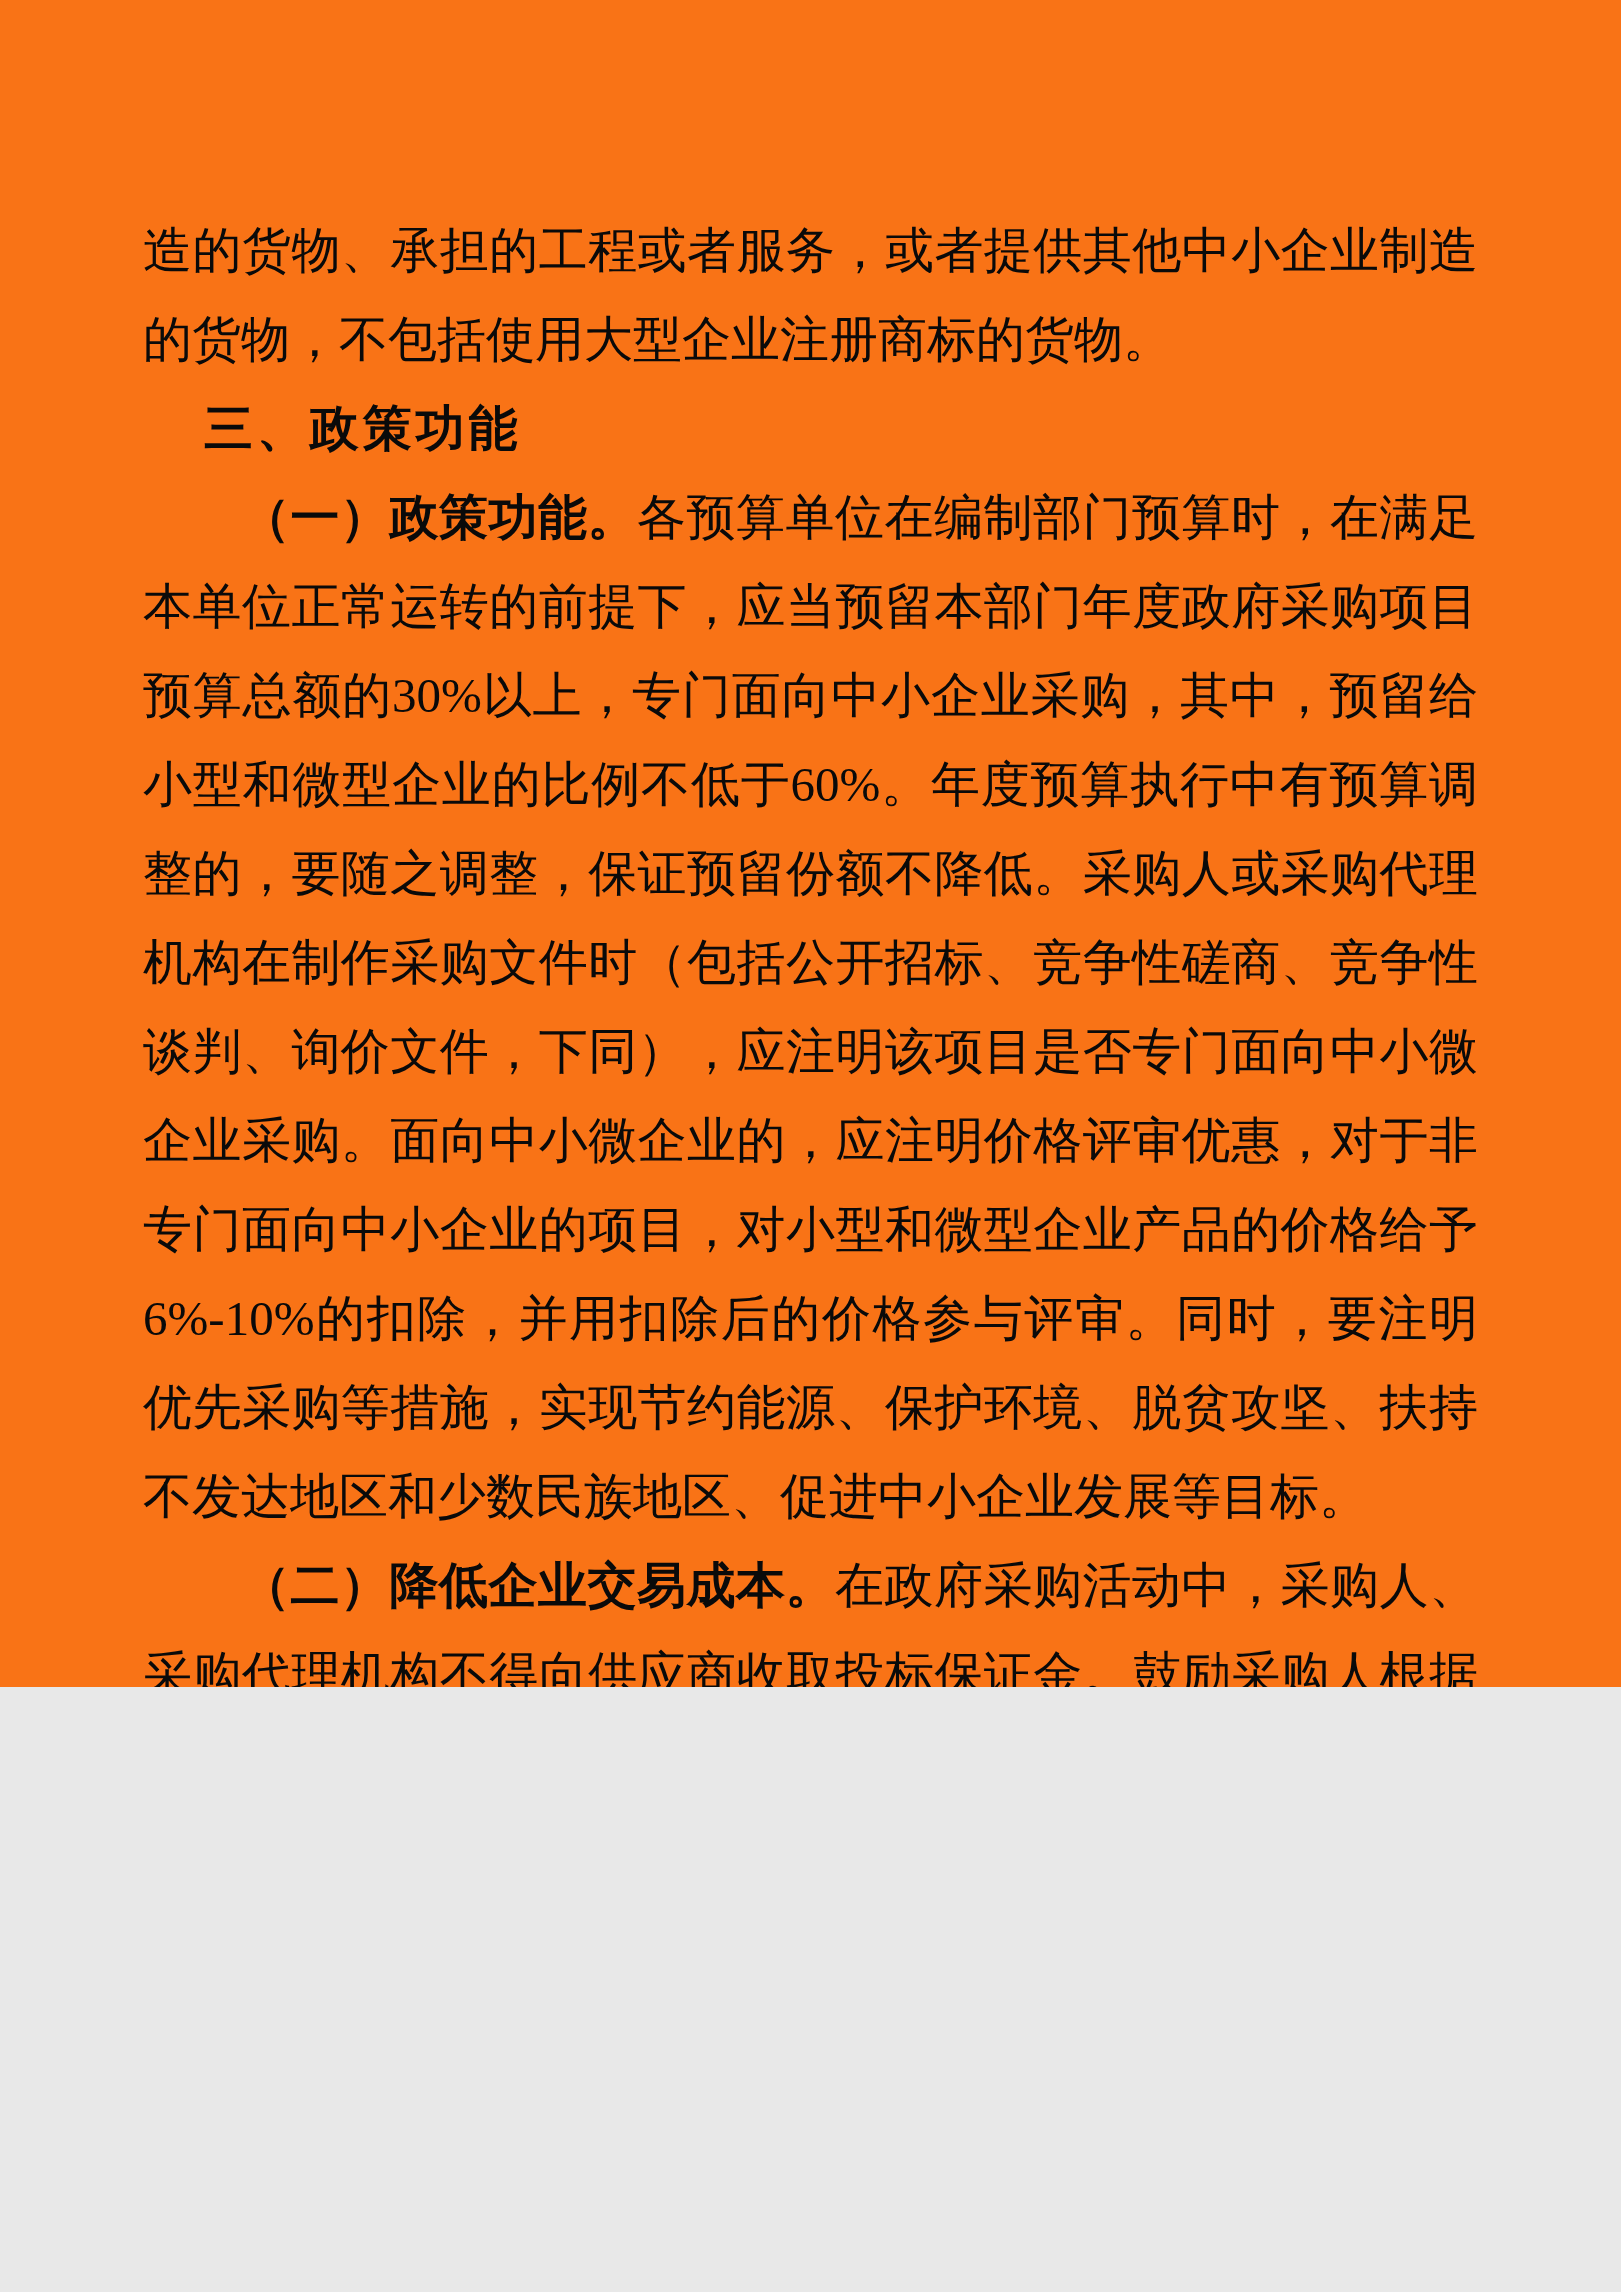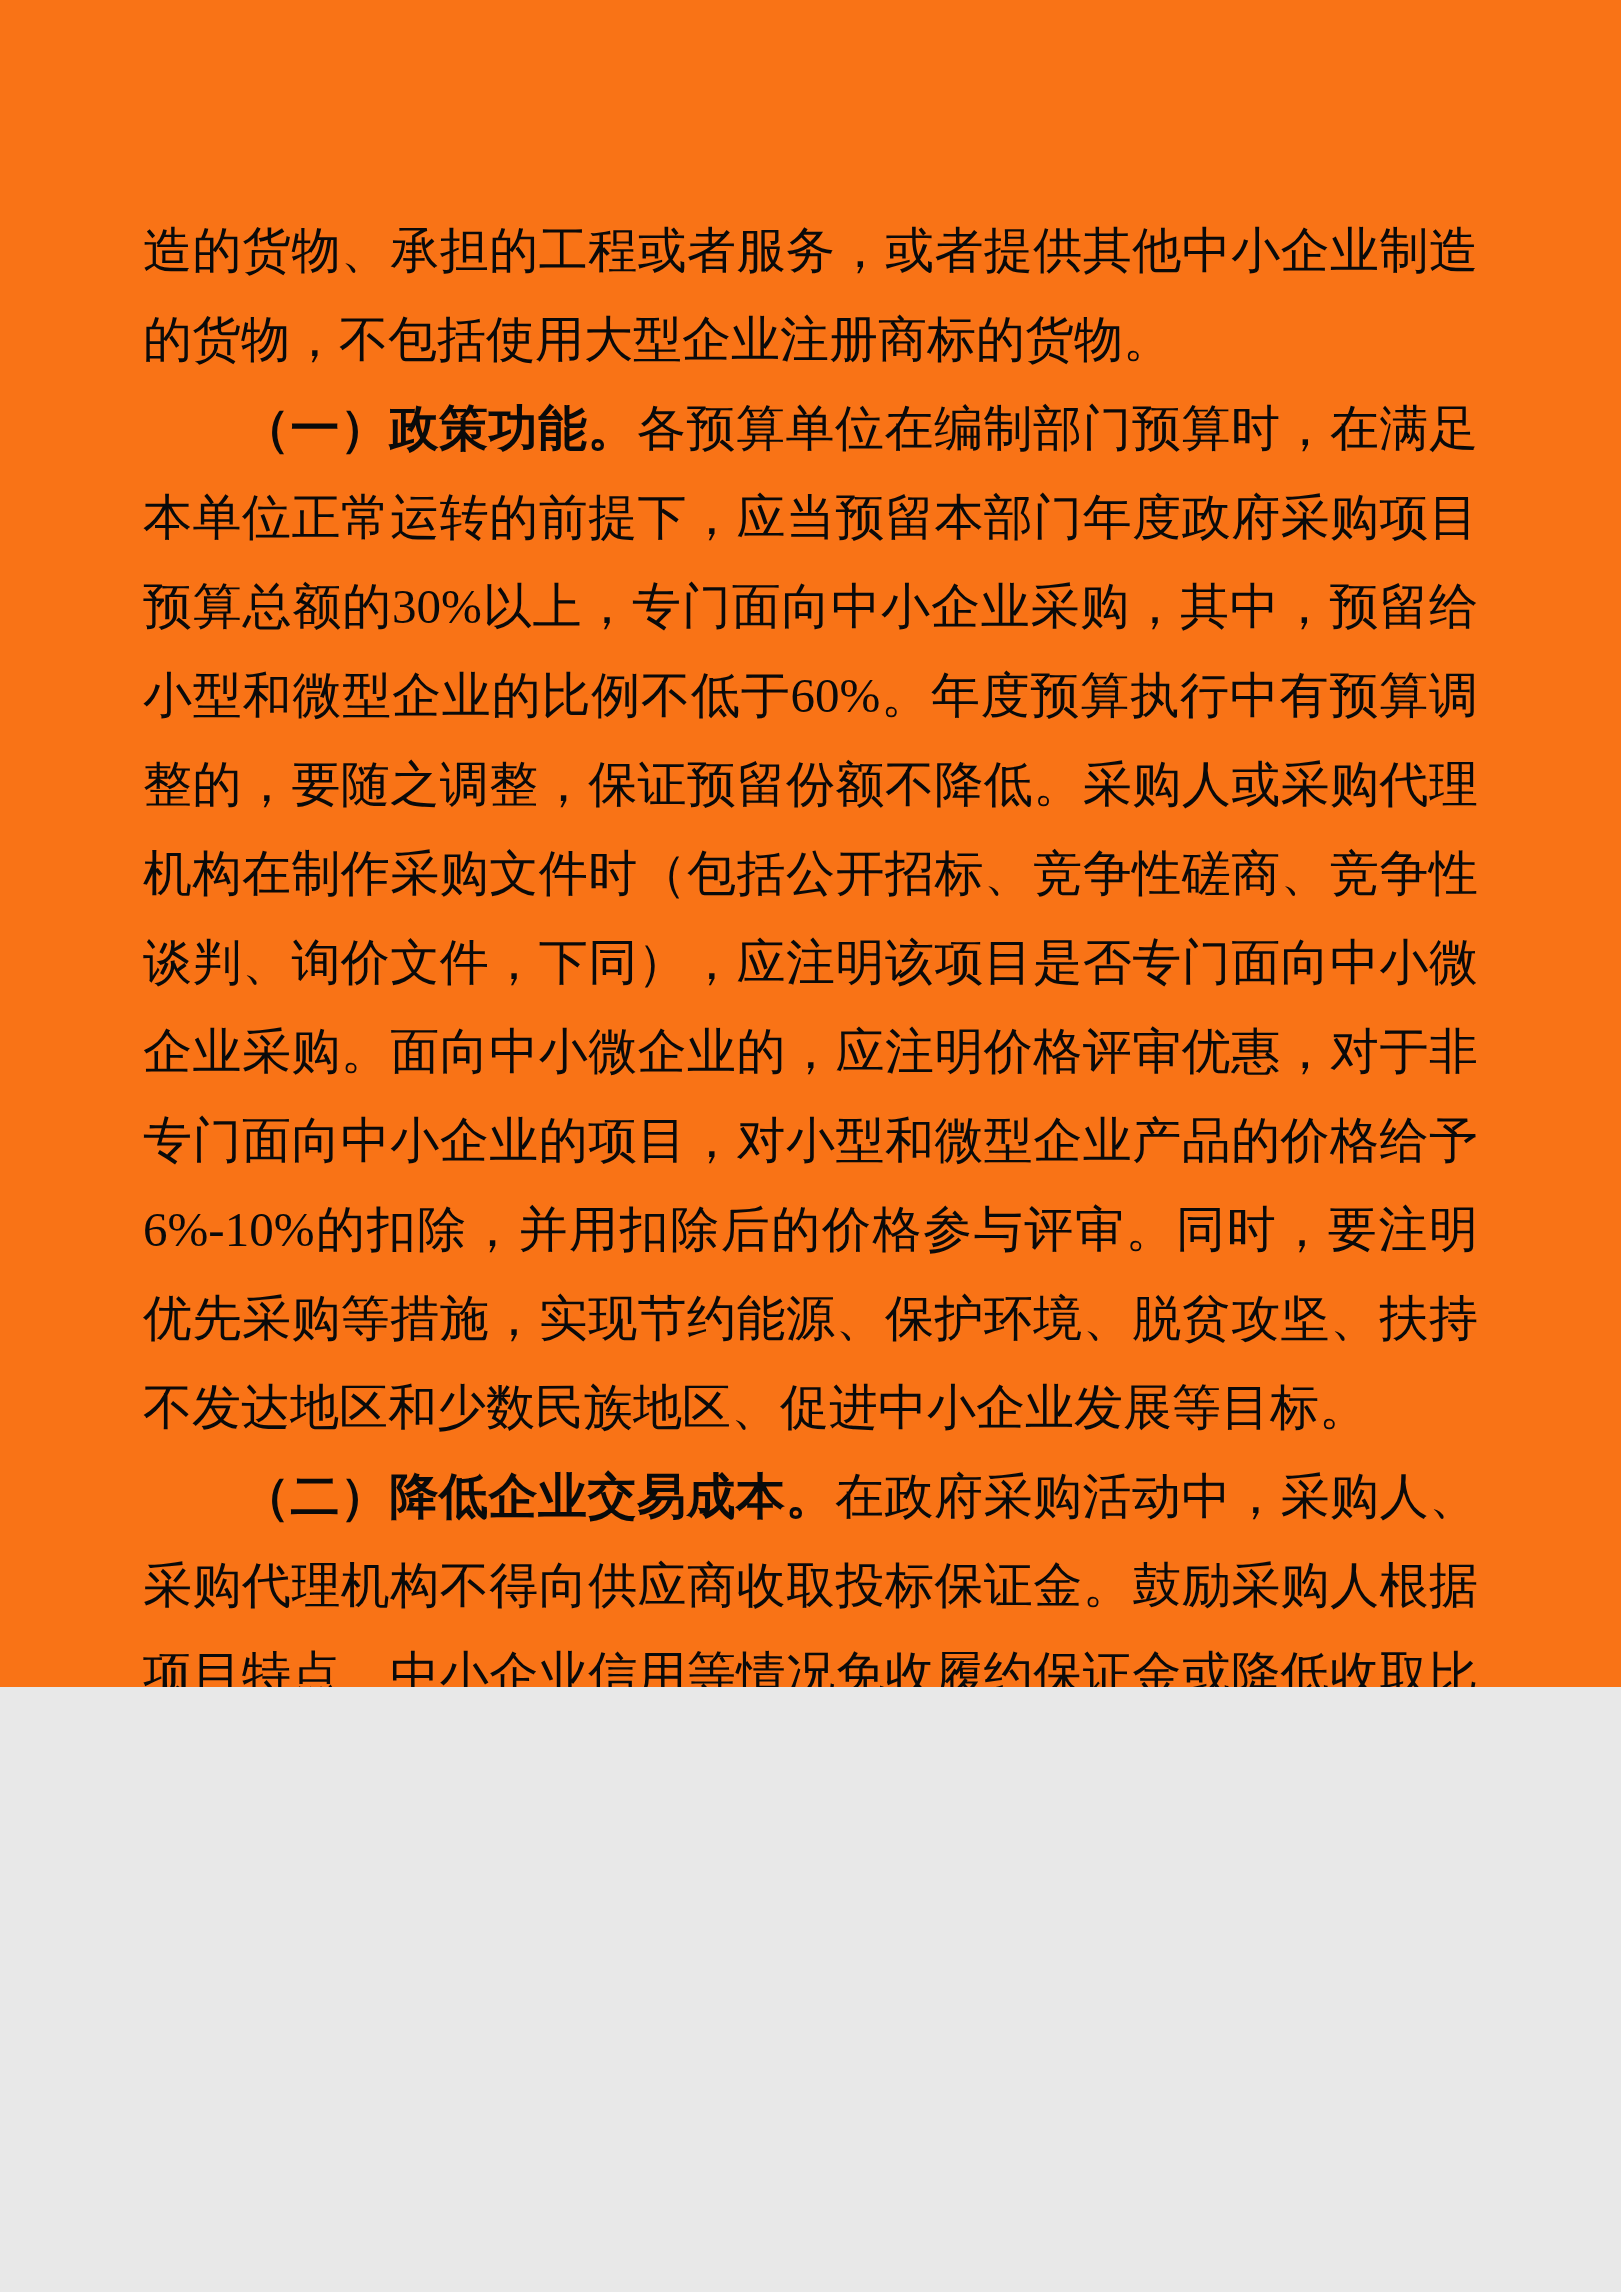--- a/index.html
+++ b/index.html
@@ -58,20 +58,21 @@
   }
 </style>
 </head>
 <body>
 
 <div class="page">
   <div class="content">
 
     <p class="para-continuation">造的货物、承担的工程或者服务，或者提供其他中小企业制造的货物，不包括使用大型企业注册商标的货物。</p>
 
+    <p class="section-heading">三、政策功能</p>
 
     <p class="para-indent">
       <span class="para-lead">（一）政策功能。</span><span>各预算单位在编制部门预算时，在满足本单位正常运转的前提下，应当预留本部门年度政府采购项目预算总额的30%以上，专门面向中小企业采购，其中，预留给小型和微型企业的比例不低于60%。年度预算执行中有预算调整的，要随之调整，保证预留份额不降低。采购人或采购代理机构在制作采购文件时（包括公开招标、竞争性磋商、竞争性谈判、询价文件，下同），应注明该项目是否专门面向中小微企业采购。面向中小微企业的，应注明价格评审优惠，对于非专门面向中小企业的项目，对小型和微型企业产品的价格给予6%-10%的扣除，并用扣除后的价格参与评审。同时，要注明优先采购等措施，实现节约能源、保护环境、脱贫攻坚、扶持不发达地区和少数民族地区、促进中小企业发展等目标。</span>
     </p>
 
     <p class="para-indent">
       <span class="para-lead">（二）降低企业交易成本。</span><span>在政府采购活动中，采购人、采购代理机构不得向供应商收取投标保证金。鼓励采购人根据项目特点、中小企业信用等情况免收履约保证金或降低收取比例，支持中小企业以金融机构、担保机构出具的保函形式提交履约保证金。采购代理机构不得收取履约保证金。采购人、集中采购机构不得向供应商收取采购文件工本费。采购代理机构</span>
     </p>
 
   </div>

